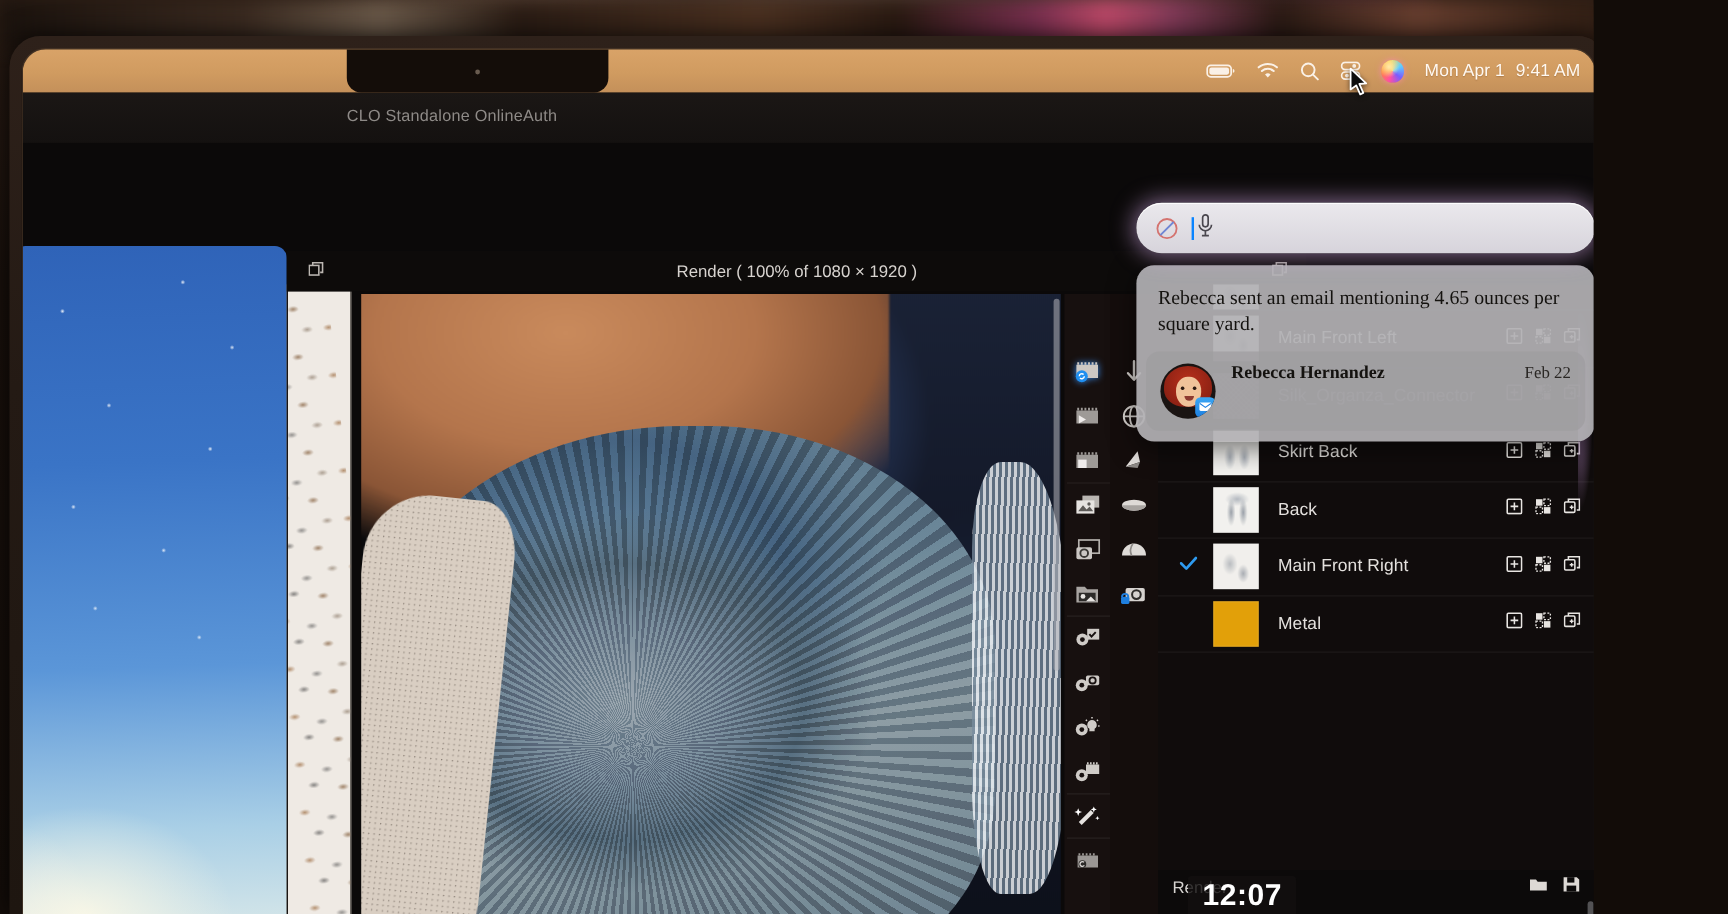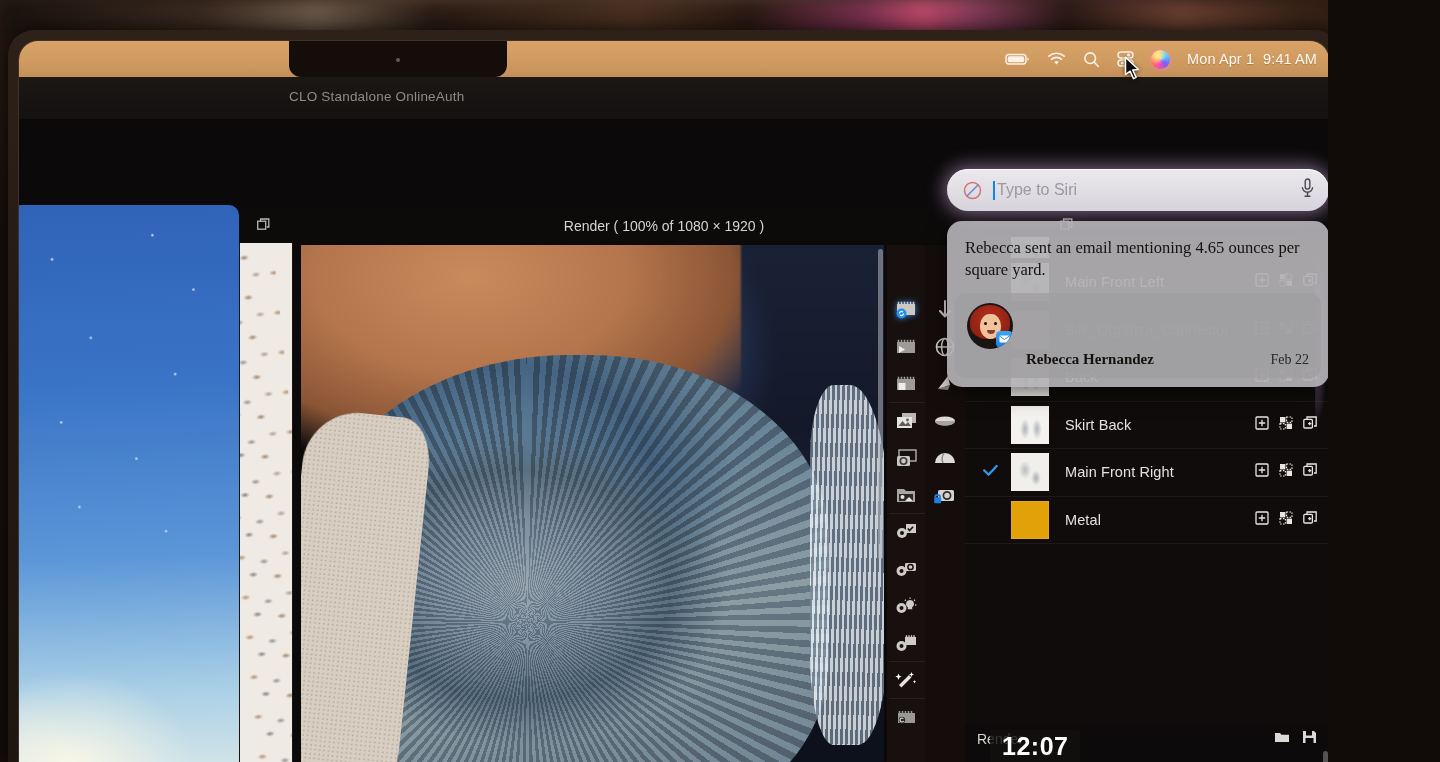--- a/index.html
+++ b/index.html
@@ -342,21 +342,21 @@
   .mj-eye.l { left: 17px; } .mj-eye.r { left: 27px; }
   .mj-mouth {
     position: absolute; left: 20px; top: 27px; width: 8px; height: 4px;
     border-radius: 0 0 6px 6px; background: #8d3a30;
   }
   .mj-badge {
     position: absolute; right: 0; bottom: 1px; width: 17px; height: 17px;
     border-radius: 4.5px; background: linear-gradient(180deg,#3ba7f5 0%, #1d7fe0 100%);
     display: flex; align-items: center; justify-content: center;
   }
-  .mail-body { flex: 1; min-width: 0; margin-top: 48px; }
+  .mail-body { flex: 1; min-width: 0; }
   .mail-top { display: flex; align-items: baseline; }
   .mail-from { font-size: 15px; font-weight: 700; color: #14120f; flex: 1; }
   .mail-date { font-size: 14px; color: #2a2724; }
   .mail-subj { font-size: 14.5px; color: #1c1a17; margin-top: 1px; }
   .mail-prev { font-size: 14.5px; color: #2e2b28; margin-top: 1px; white-space: nowrap; overflow: hidden; }
 
   .glow-edge {
     position: absolute; left: 1296px; top: 150px; width: 18px; height: 230px;
     background: radial-gradient(ellipse 14px 110px at 2px 115px, rgba(232,176,255,0.5) 0%, rgba(232,176,255,0) 75%);
     z-index: 90; pointer-events: none;
@@ -626,44 +626,44 @@
                 </svg></span>
             <span><svg width="14" height="14" viewBox="0 0 14 14">
                   <rect x="0.8" y="3.4" width="8.6" height="8.6" rx="1" fill="none" stroke="currentColor" stroke-width="1.3"></rect>
                   <path d="M4 3.4V1h9.2v9h-2.2" fill="none" stroke="currentColor" stroke-width="1.3"></path>
                   <path d="M5.1 7.7h3.2M6.7 6.1v3.2" stroke="currentColor" stroke-width="1.2"></path>
                 </svg></span>
           </span>
         </div>
 
         <div class="obj-row">
-          <span class="obj-thumb th-pattern-c"></span>
-          <span class="obj-label">Back</span>
+          <span class="obj-thumb th-pattern-d"></span>
+          <span class="obj-label">Skirt Back</span>
           <span class="obj-actions">
             <span><svg width="14" height="14" viewBox="0 0 14 14">
                   <rect x="1" y="1" width="12" height="12" rx="1" fill="none" stroke="currentColor" stroke-width="1.3"></rect>
                   <path d="M7 3.8v6.4M3.8 7h6.4" stroke="currentColor" stroke-width="1.3"></path>
                 </svg></span>
             <span><svg width="14" height="14" viewBox="0 0 14 14">
                   <rect x="1" y="1" width="5.4" height="5.4" fill="currentColor"></rect>
                   <rect x="7.6" y="1" width="5.4" height="5.4" fill="none" stroke="currentColor" stroke-width="1.1" stroke-dasharray="1.6 1.3"></rect>
                   <rect x="1" y="7.6" width="5.4" height="5.4" fill="none" stroke="currentColor" stroke-width="1.1" stroke-dasharray="1.6 1.3"></rect>
                   <rect x="7.6" y="7.6" width="5.4" height="5.4" fill="currentColor"></rect>
                 </svg></span>
             <span><svg width="14" height="14" viewBox="0 0 14 14">
                   <rect x="0.8" y="3.4" width="8.6" height="8.6" rx="1" fill="none" stroke="currentColor" stroke-width="1.3"></rect>
                   <path d="M4 3.4V1h9.2v9h-2.2" fill="none" stroke="currentColor" stroke-width="1.3"></path>
                   <path d="M5.1 7.7h3.2M6.7 6.1v3.2" stroke="currentColor" stroke-width="1.2"></path>
                 </svg></span>
           </span>
         </div>
 
         <div class="obj-row">
-          <span class="obj-thumb th-pattern-d"></span>
-          <span class="obj-label">Skirt Back</span>
+          <span class="obj-thumb th-pattern-c"></span>
+          <span class="obj-label">Back</span>
           <span class="obj-actions">
             <span><svg width="14" height="14" viewBox="0 0 14 14">
                   <rect x="1" y="1" width="12" height="12" rx="1" fill="none" stroke="currentColor" stroke-width="1.3"></rect>
                   <path d="M7 3.8v6.4M3.8 7h6.4" stroke="currentColor" stroke-width="1.3"></path>
                 </svg></span>
             <span><svg width="14" height="14" viewBox="0 0 14 14">
                   <rect x="1" y="1" width="5.4" height="5.4" fill="currentColor"></rect>
                   <rect x="7.6" y="1" width="5.4" height="5.4" fill="none" stroke="currentColor" stroke-width="1.1" stroke-dasharray="1.6 1.3"></rect>
                   <rect x="1" y="7.6" width="5.4" height="5.4" fill="none" stroke="currentColor" stroke-width="1.1" stroke-dasharray="1.6 1.3"></rect>
                   <rect x="7.6" y="7.6" width="5.4" height="5.4" fill="currentColor"></rect>
@@ -749,21 +749,20 @@
 
     <div class="siri-wrap">
       <div class="siri-field">
         <span class="siri-noicon">
           <svg width="19" height="19" viewBox="0 0 19 19">
               <circle cx="9.5" cy="9.5" r="8" fill="none" stroke="#d4736f" stroke-width="1.5"></circle>
               <path d="M4 15L15 4" stroke="#6f86d4" stroke-width="1.5"></path>
             </svg>
         </span>
         <span class="siri-caret"></span>
-        <span class="siri-ph">Type to Siri</span>
         <span class="siri-mic">
           <svg width="15" height="20" viewBox="0 0 15 20">
               <rect x="5.2" y="1" width="4.6" height="10" rx="2.3" fill="none" stroke="currentColor" stroke-width="1.4"></rect>
               <path d="M2.4 9.2a5.1 5.1 0 0 0 10.2 0" fill="none" stroke="currentColor" stroke-width="1.4"></path>
               <path d="M7.5 14.3v4M4.6 18.3h5.8" stroke="currentColor" stroke-width="1.4"></path>
             </svg>
         </span>
       </div>
 
       <div class="siri-card">

